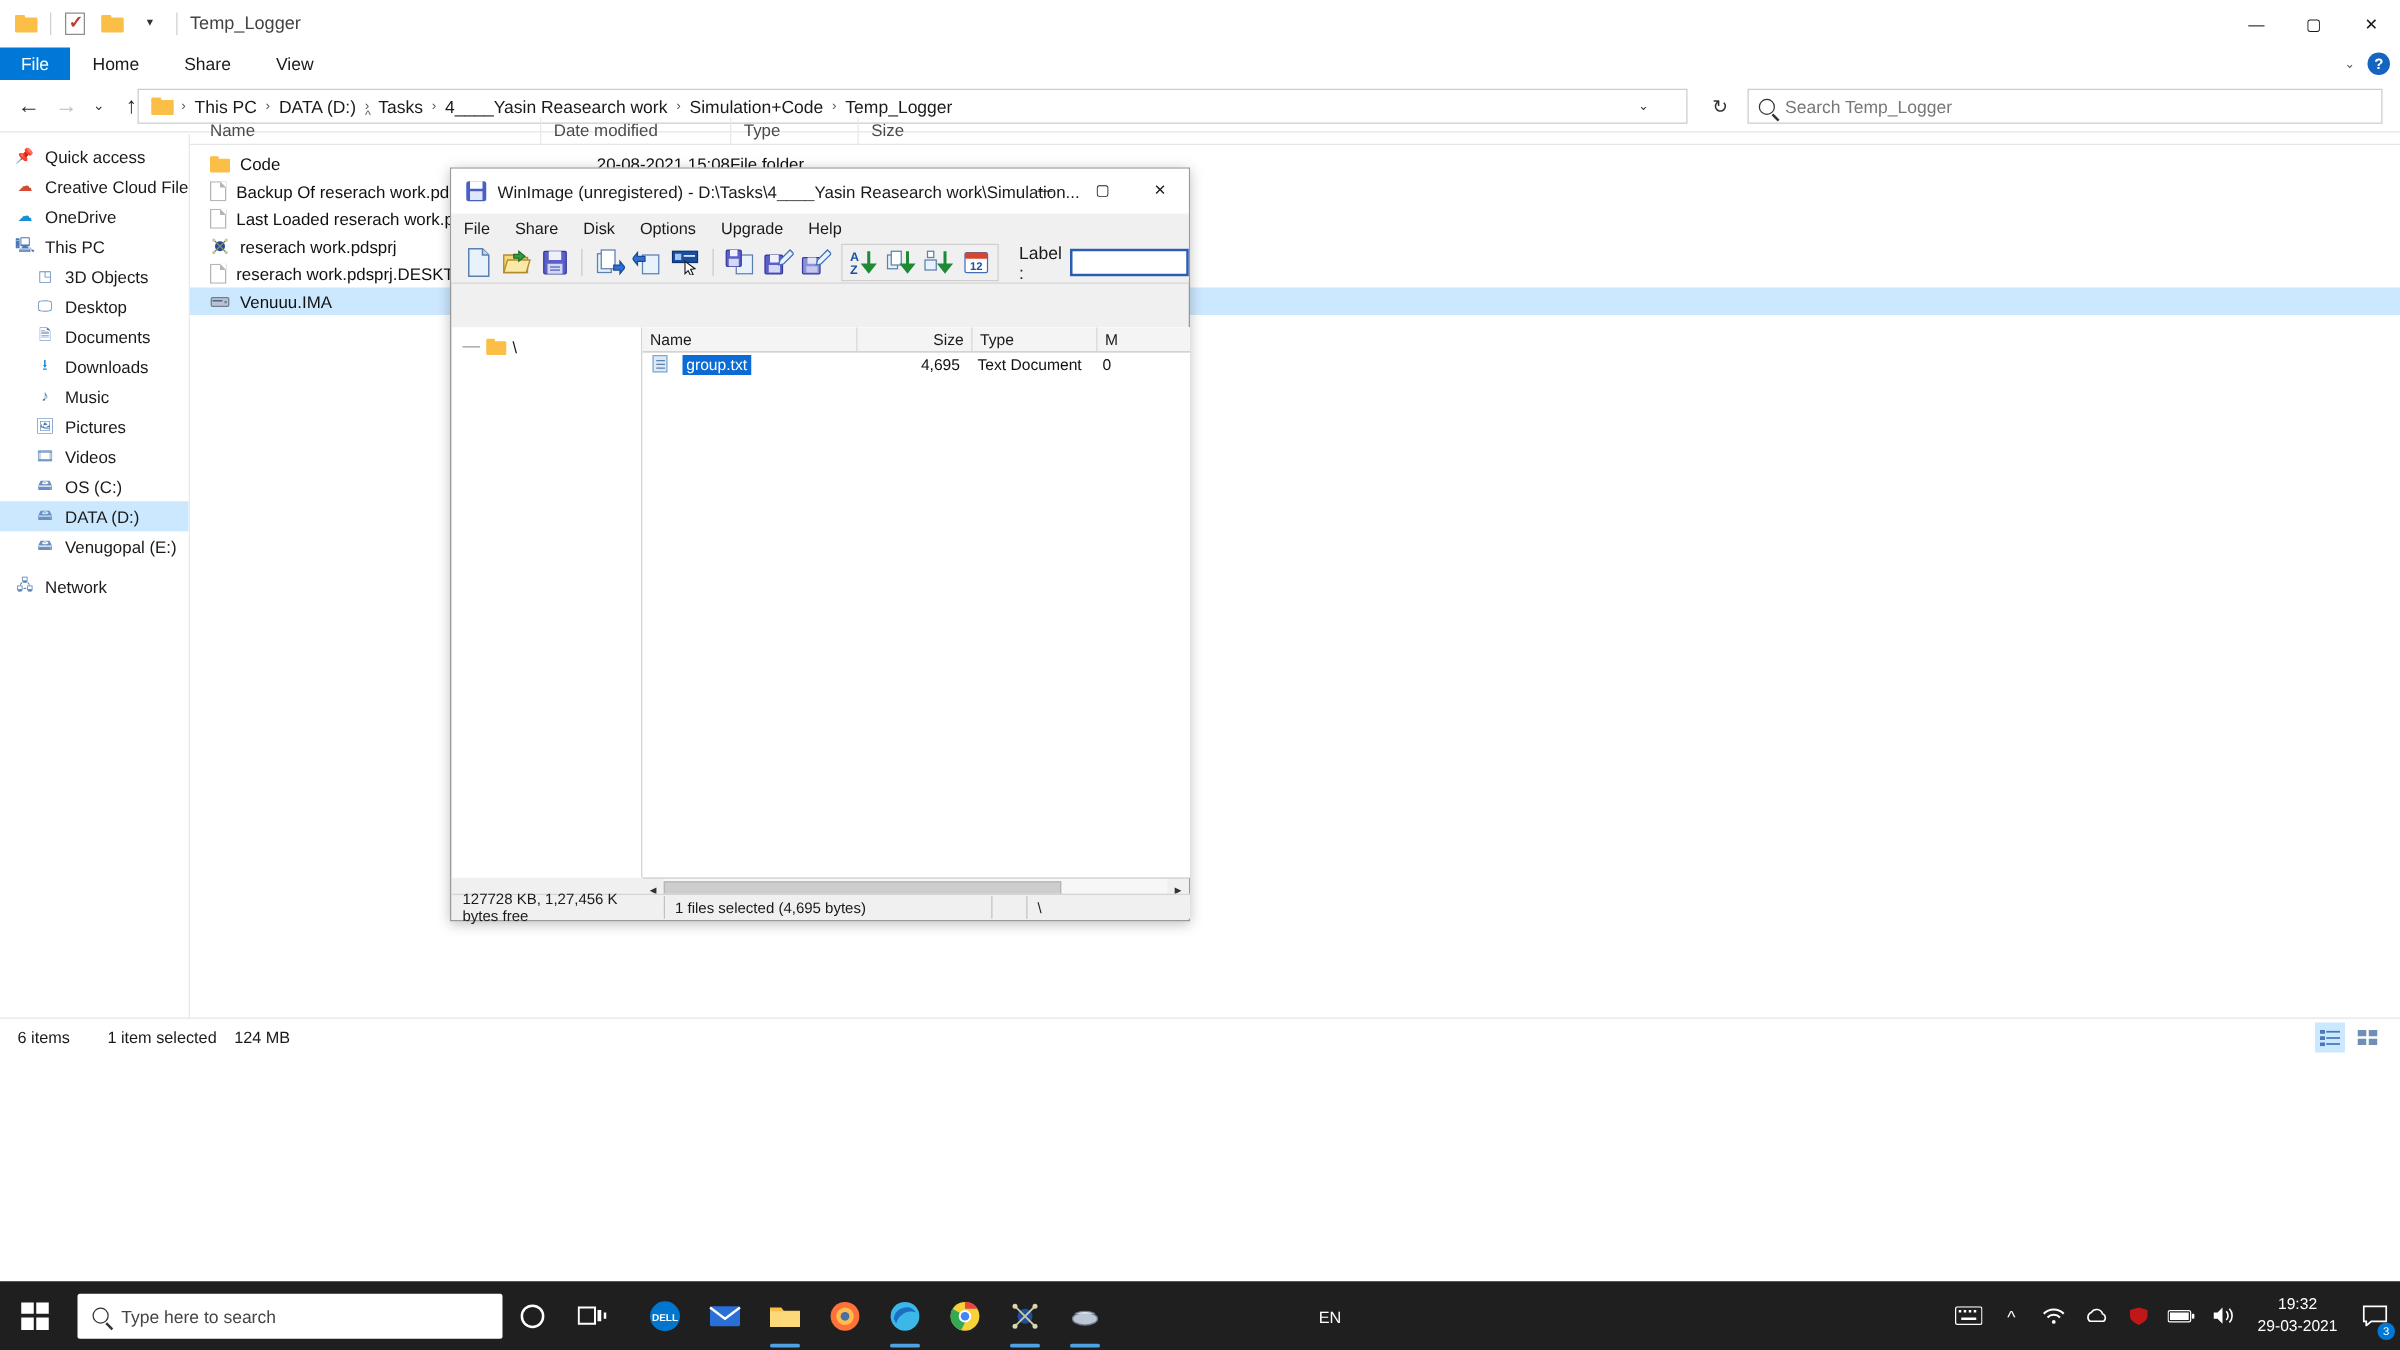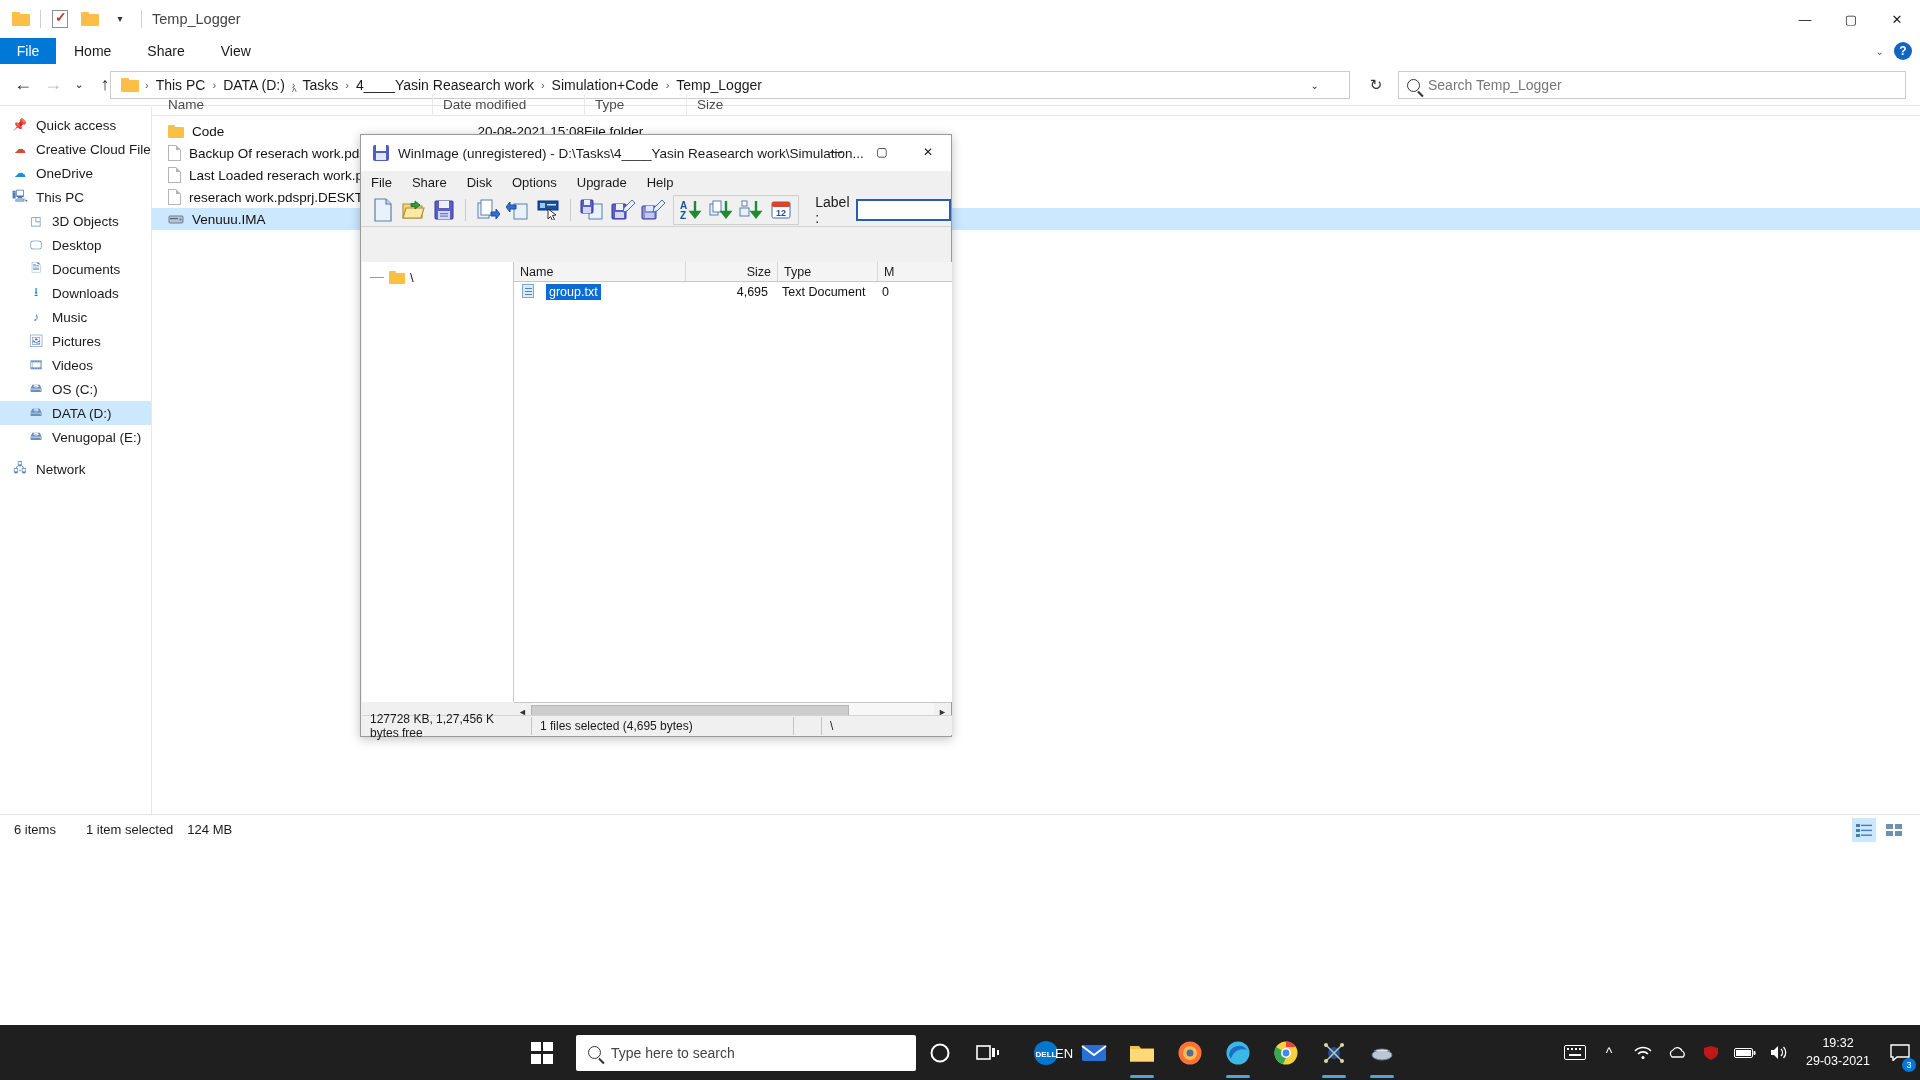--- a/index.html
+++ b/index.html
@@ -196,21 +196,21 @@
     display:flex; align-items:center; font-size:12px; color:#1a1a1a; border-top:1px solid #d4d4d4;
   }
   .ws-seg { height:18px; border-right:1px solid #c2c2c2; display:flex; align-items:center; padding:0 8px; }
 
   
   .taskbar {
     position:absolute; left:0; top:844px; width:1920px; height:236px; background:#ffffff;
   }
   .tb-strip {
     position:absolute; left:0; bottom:0; width:1920px; height:55px; background:#1f1f1f;
-    display:flex; align-items:center;justify-content:center;
+    display:flex; align-items:center;
   }
   .start-btn { width:56px;height:55px;display:flex;align-items:center;justify-content:center;}
   .win-logo { width:22px;height:22px;display:grid;grid-template-columns:1fr 1fr;grid-template-rows:1fr 1fr;gap:2.5px;}
   .win-logo div { background:#fff; }
   .tb-search {
     width:340px;height:36px;background:#fff;border-radius:2px;display:flex;align-items:center;gap:10px;padding:0 12px;margin-left:6px;
   }
   .tb-search-text { font-size:14px;color:#444; }
   .tb-icon { width:48px;height:55px;display:flex;align-items:center;justify-content:center;position:relative; }
   .tb-icon.open:after { content:""; position:absolute; bottom:2px; left:12px; width:24px;height:3px;background:#4fa3e3;border-radius:2px;}
@@ -391,20 +391,35 @@
       </span>
     </div>
     <div class="frow">
       <span class="fname">
         <span class="ico-doc"></span>
         <span>Last Loaded reserach work.pdsbak</span>
       </span>
     </div>
     <div class="frow">
       <span class="fname">
+        <span class="ico-pds">
+          <svg width="16" height="16" viewBox="0 0 16 16">
+            <circle cx="8" cy="8" r="4" fill="#1f4e9c"></circle>
+            <path d="M3 3 L13 13 M13 3 L3 13" stroke="#8a8a6a" stroke-width="1.1" fill="none"></path>
+            <circle cx="3" cy="3" r="1.3" fill="#c9c9a0"></circle>
+              <circle cx="13" cy="3" r="1.3" fill="#c9c9a0"></circle>
+            <circle cx="3" cy="13" r="1.3" fill="#c9c9a0"></circle>
+              <circle cx="13" cy="13" r="1.3" fill="#c9c9a0"></circle>
+          </svg>
+        </span>
+        <span>reserach work.pdsprj</span>
+      </span>
+    </div>
+    <div class="frow">
+      <span class="fname">
         <span class="ico-doc"></span>
         <span>reserach work.pdsprj.DESKTOP-</span>
       </span>
     </div>
     <div class="frow sel">
       <span class="fname">
         <span class="ico-ima">
           <svg width="16" height="14" viewBox="0 0 16 14">
             <rect x="1" y="4" width="14" height="7" rx="1" fill="#b8c4d4" stroke="#6f7d8f"></rect>
             <rect x="2" y="6" width="8" height="1.2" fill="#56657a"></rect>

